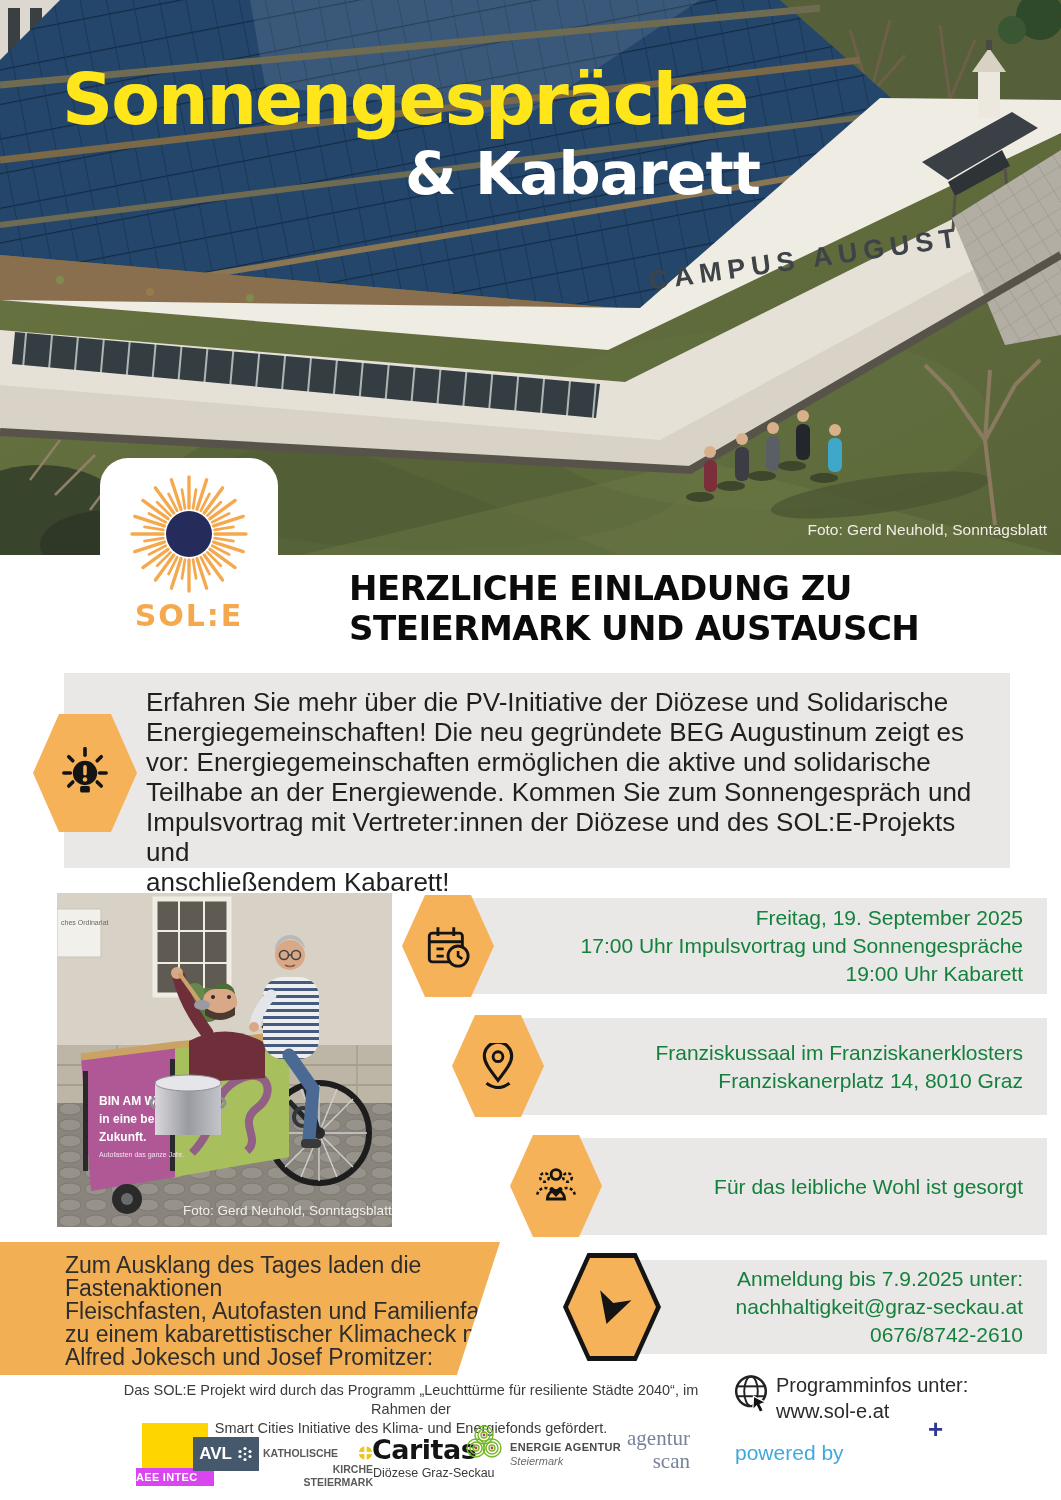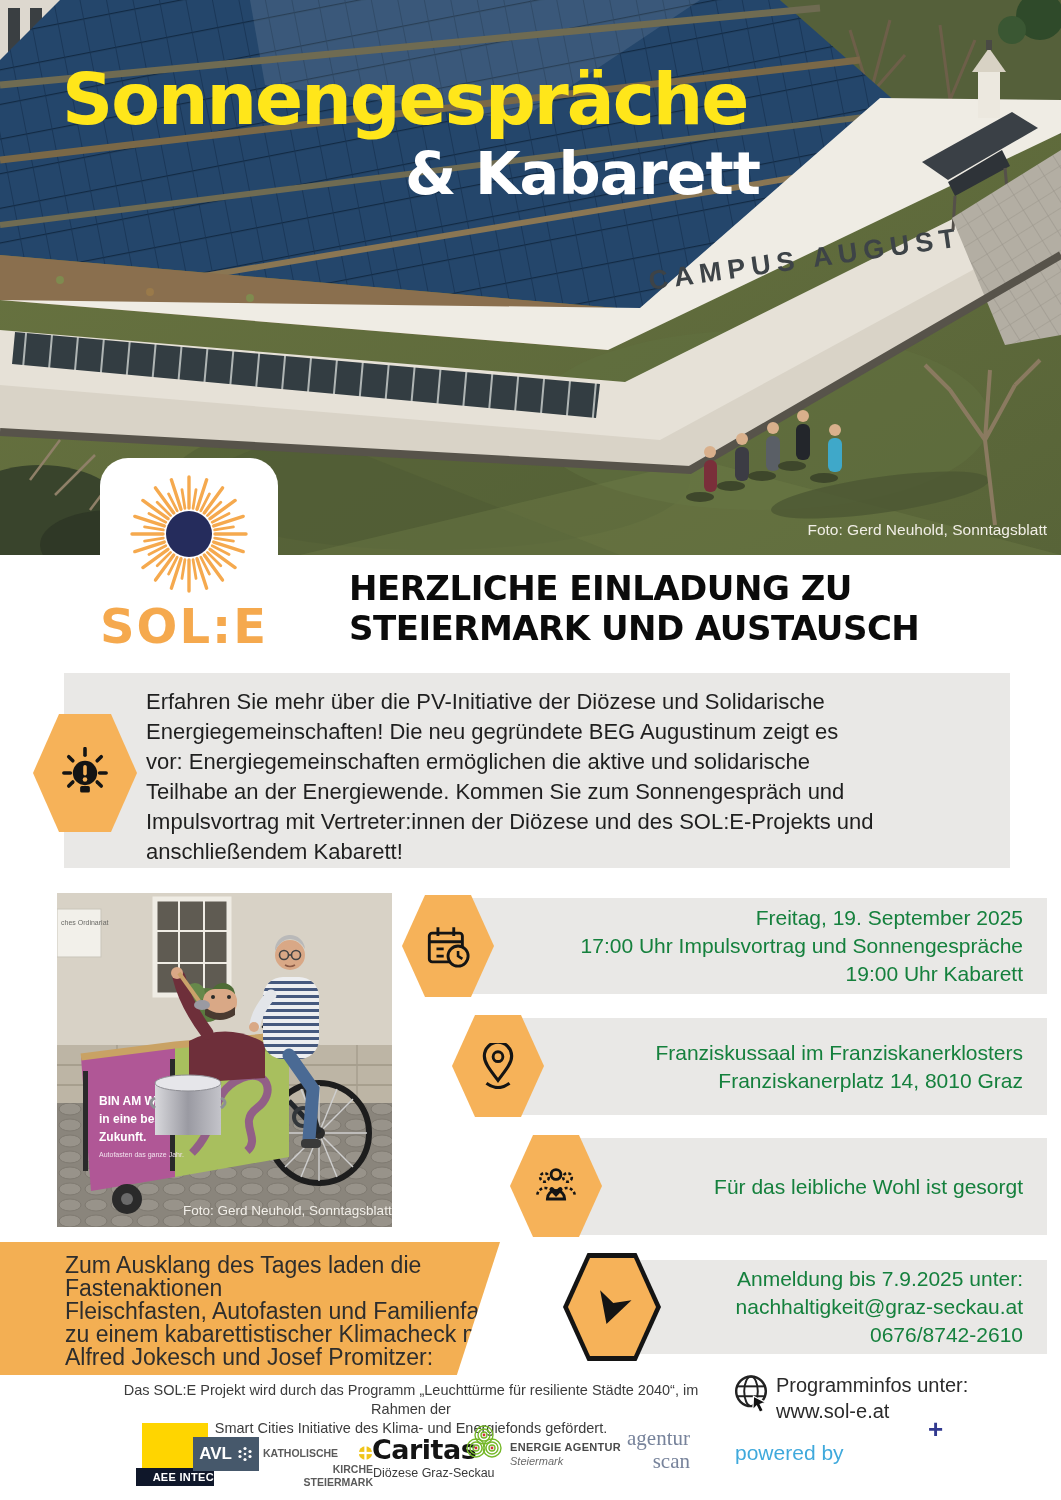--- a/index.html
+++ b/index.html
@@ -13,29 +13,29 @@
   .hero-title{left:62px;top:58px;width:698px;}
   .hero-title .t1{font-size:71px;font-weight:800;letter-spacing:-2px;color:#FFE61A;line-height:84px;text-align:left;
                   font-family:"DejaVu Sans","Liberation Sans",sans-serif;}
   .hero-title .t2{font-size:59px;font-weight:800;letter-spacing:-1px;color:#ffffff;line-height:64px;text-align:right;
                   font-family:"DejaVu Sans","Liberation Sans",sans-serif;}
   .credit{font-size:15.5px;color:#f1eee6;}
   .credit-top{right:14px;top:521px;}
 
   
   .logo-card{left:100px;top:458px;width:178px;height:204px;background:#ffffff;border-radius:28px;}
-  .logo-card .logo-text{position:absolute;left:0;right:0;top:140px;text-align:left;
-      font-size:48px;font-weight:800;letter-spacing:2px;color:#F5A94E;
+  .logo-card .logo-text{position:absolute;left:0;right:0;top:140px;text-align:center;
+      font-size:30px;font-weight:800;letter-spacing:2px;color:#F5A94E;
       font-family:"DejaVu Sans","Liberation Sans",sans-serif;}
 
   
   .heading{left:349px;top:568px;margin:0;font-size:34px;line-height:40px;font-weight:800;color:#0b0b0b;
            letter-spacing:-0.5px;white-space:pre-line;font-family:"DejaVu Sans","Liberation Sans",sans-serif;}
   .intro-box{left:64px;top:673px;width:946px;height:195px;background:#E9E8E6;}
-  .intro-box p{margin:0;padding:14px 10px 0 82px;font-size:22px;line-height:30px;color:#1f1f1f;white-space:pre-line;}
+  .intro-box p{margin:0;padding:14px 10px 0 82px;font-size:26px;line-height:30px;color:#1f1f1f;white-space:pre-line;}
 
   
   .hex{clip-path:polygon(25% 0%,75% 0%,100% 50%,75% 100%,25% 100%,0% 50%);
        background:#F6B259;display:flex;align-items:center;justify-content:center;}
   .hex-bulb{left:33px;top:714px;width:104px;height:118px;}
   .hex-1{left:402px;top:895px;width:92px;height:102px;}
   .hex-2{left:452px;top:1015px;width:92px;height:102px;}
   .hex-3{left:510px;top:1135px;width:92px;height:102px;}
   .hex-outer{left:563px;top:1253px;width:98px;height:108px;background:#141414;}
   .hex-4{left:568px;top:1258px;width:88px;height:98px;}
@@ -56,22 +56,22 @@
   .kabarett-box{left:0;top:1242px;width:540px;height:133px;background:#F3AF53;
       clip-path:polygon(0 0,92.6% 0,84.6% 100%,0 100%);}
   .kabarett-box .kb-text{margin:0;padding:12px 0 0 65px;font-size:23px;line-height:23px;color:#2d2d2d;
       font-weight:500;white-space:pre-line;}
   .kabarett-box .kb-quote{margin:6px 0 0 0;padding-left:65px;font-size:17px;color:#2d2d2d;font-weight:500;}
 
   
   .funding{left:108px;top:1381px;width:606px;text-align:center;font-size:14.5px;line-height:19px;
            color:#3c3c3c;font-weight:500;white-space:pre-line;}
   .aee-yellow{left:142px;top:1423px;width:66px;height:47px;background:#FFD500;}
-  .aee-band{left:136px;top:1468px;width:78px;height:18px;background:#0f172a;color:#fff;
-            font-size:11px;font-weight:700;text-align:right;line-height:18px;letter-spacing:0.3px;}
+  .aee-band{left:136px;top:1468px;width:78px;height:18px;background:#d946ef;color:#fff;
+            font-size:11px;font-weight:700;text-align:left;line-height:18px;letter-spacing:0.3px;}
   .avl-box{left:193px;top:1437px;width:66px;height:34px;background:#46586B;color:#fff;
            display:flex;align-items:center;justify-content:center;gap:5px;font-size:17px;font-weight:700;}
   .church{left:263px;top:1443px;width:110px;color:#5a5a5a;font-size:10.5px;font-weight:700;line-height:13px;}
   .church .l1{display:flex;align-items:center;gap:20px;}
   .church .l2{text-align:right;}
   .caritas{left:372px;top:1434px;font-size:27px;font-weight:800;color:#141414;letter-spacing:-0.5px;
            font-family:"DejaVu Sans","Liberation Sans",sans-serif;}
   .caritas-sub{left:373px;top:1466px;font-size:12.5px;color:#3a3a3a;}
   .energie-icon{left:461px;top:1421px;}
   .energie-t1{left:510px;top:1441px;font-size:11px;font-weight:800;color:#4a4a4a;letter-spacing:0.3px;}

